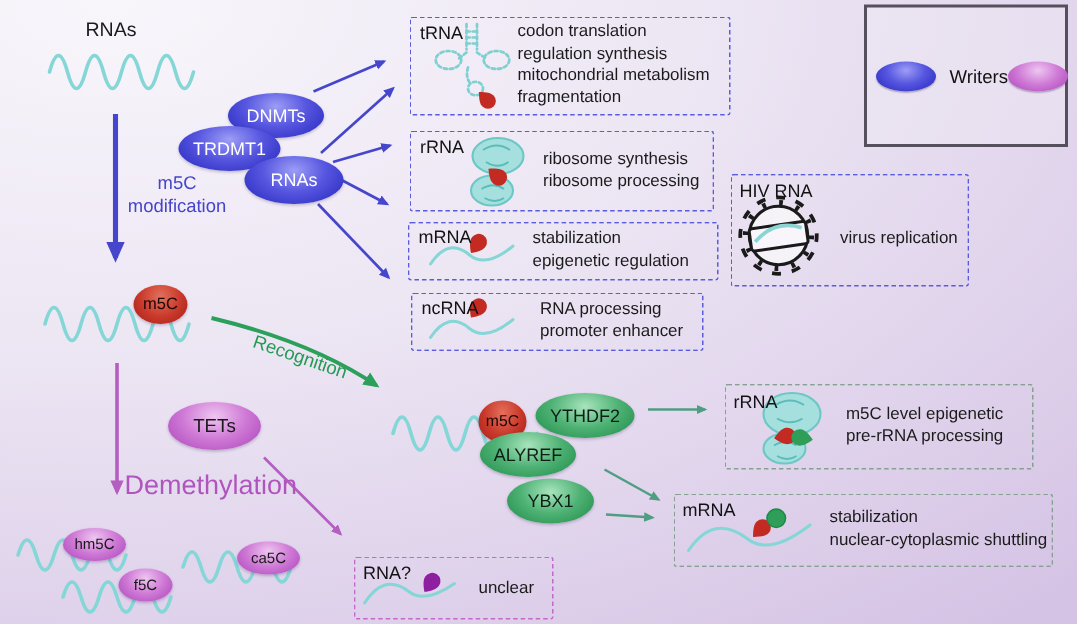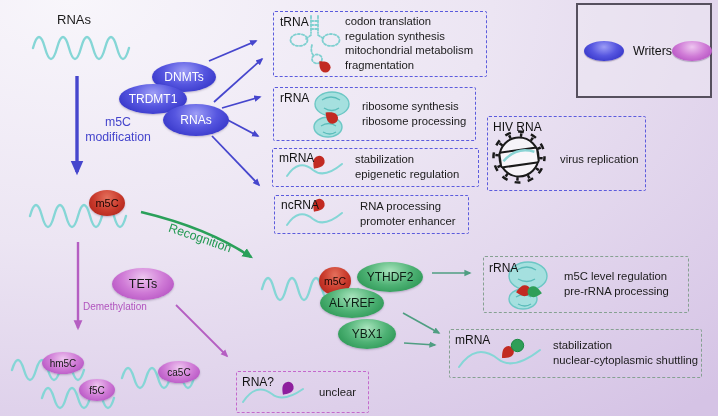--- a/index.html
+++ b/index.html
@@ -140,21 +140,21 @@
 
   <div class="t" style="left:57px;top:13px;font-size:13px;">RNAs</div>
 
   <div class="t blue-note" style="left:68px;top:115px;width:100px;text-align:center;font-size:12.3px;">
     <div>m5C</div>
     <div>modification</div>
   </div>
 
   <div class="t green-note" style="left:157px;top:231px;width:86px;text-align:center;font-size:12.4px;transform:rotate(19deg);">Recognition</div>
 
-  <div class="t purple-note" style="left:83px;top:300px;font-size:10px;">Demethylation</div>
+  <div class="t purple-note" style="left:83px;top:316px;font-size:18px;">Demethylation</div>
 
   <div class="ell blue" style="left:152px;top:62px;width:64px;height:30px;">
       <span>DNMTs</span>
     </div>
   <div class="ell blue" style="left:119px;top:84px;width:68px;height:30px;">
       <span>TRDMT1</span>
     </div>
   <div class="ell blue" style="left:163px;top:104px;width:66px;height:32px;">
       <span>RNAs</span>
     </div>
@@ -224,21 +224,21 @@
   </div>
 
   <div class="box bblue" style="left:487px;top:116px;width:157px;height:73px;">
     <div class="bl" style="left:5px;top:3px;">HIV RNA</div>
     <div class="t" style="left:72px;top:35px;">virus replication</div>
   </div>
 
   <div class="box bgray" style="left:483px;top:256px;width:204px;height:55px;">
     <div class="bl" style="left:5px;top:4px;">rRNA</div>
     <div class="t" style="left:80px;top:12px;">
-      <div>m5C level regulation</div>
+      <div>m5C level epigenetic</div>
       <div>pre-rRNA processing</div>
     </div>
   </div>
 
   <div class="box bgray" style="left:449px;top:329px;width:251px;height:47px;">
     <div class="bl" style="left:5px;top:3px;">mRNA</div>
     <div class="t" style="left:103px;top:8px;">
       <div>stabilization</div>
       <div>nuclear-cytoplasmic shuttling</div>
     </div>

